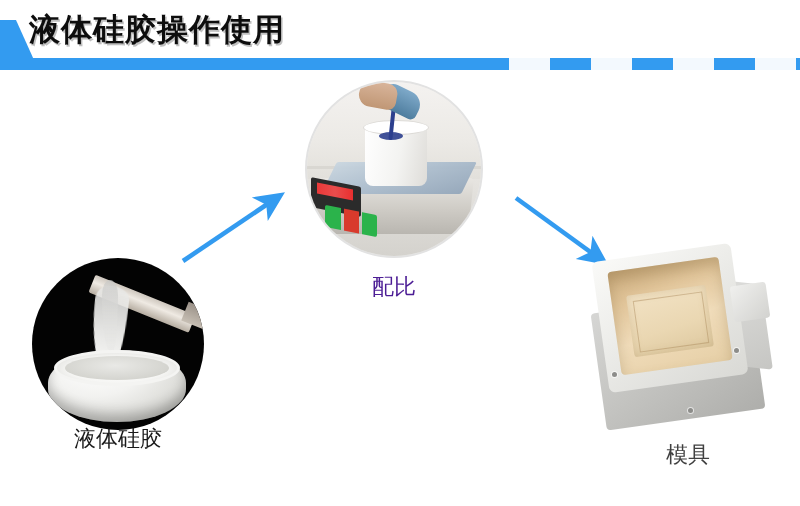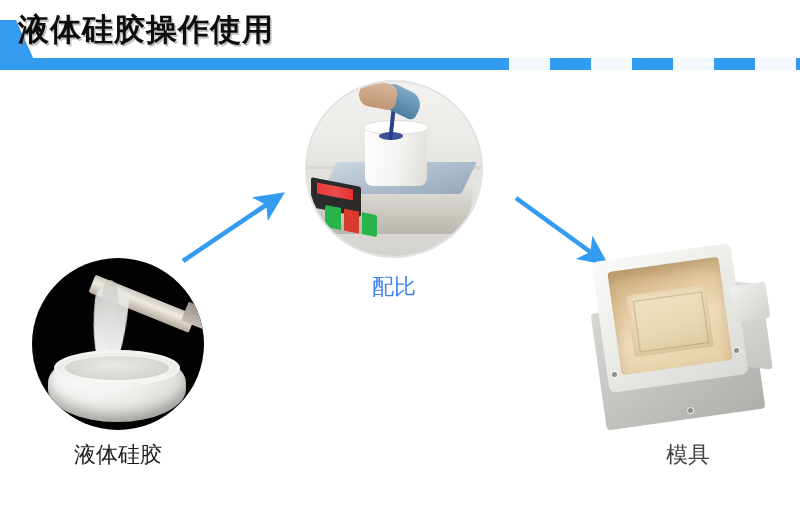--- a/index.html
+++ b/index.html
@@ -61,21 +61,21 @@
       to right,
       var(--accent) 0px,
       var(--accent) 41px,
       #f3f9fe 41px,
       #f3f9fe 82px
     );
   }
 
   .header-title {
     position: absolute;
-    left: 18px;
+    left: 29px;
     top: 9px;
     font-size: 31px;
     font-weight: bold;
     color: #0d0d0d;
     letter-spacing: 1px;
     line-height: 40px;
     white-space: nowrap;
     text-shadow: 1.5px 1.5px 0 rgba(140,140,140,0.55);
   }
 
@@ -367,21 +367,21 @@
 
   
   .caption {
     position: absolute;
     font-size: 22px;
     font-weight: normal;
     color: #1a1a1a;
     white-space: nowrap;
     text-align: center;
   }
-  #caption-silicone { left: 32px; top: 440px; width: 172px; }
+  #caption-silicone { left: 32px; top: 424px; width: 172px; }
   #caption-ratio    { left: 305px; top: 272px; width: 178px; }
   #caption-mold     { left: 596px; top: 440px; width: 184px; }
 </style>
 </head>
 <body>
 
 <div id="page" style="background: rgb(255, 255, 255);">
 
   <div class="header">
     <div class="header-tab"></div>
@@ -419,21 +419,21 @@
     <div class="ratio-scale-display"></div>
     <div class="ratio-scale-digits"></div>
     <div class="ratio-keys"></div>
     <div class="ratio-bucket"></div>
     <div class="ratio-bucket-rim"></div>
     <div class="ratio-pour"></div>
     <div class="ratio-pool"></div>
     <div class="ratio-bottle"></div>
     <div class="ratio-hand"></div>
   </div>
-  <div class="caption" id="caption-ratio" style="color: #3b82f6;">配比</div>
+  <div class="caption" id="caption-ratio" style="color: #4c1d95;">配比</div>
 
   <svg class="arrow-svg" style="left:508px; top:188px;" width="105" height="85" viewBox="0 0 105 85">
     <defs>
       <marker id="ah2" markerWidth="7" markerHeight="7" refX="3.2" refY="3.5" orient="auto" markerUnits="strokeWidth">
         <path d="M0,0.4 L6.6,3.5 L0,6.6 L1.7,3.5 Z" fill="#339bf0"></path>
       </marker>
     </defs>
     <line x1="8" y1="10" x2="88" y2="68" stroke="#339bf0" stroke-width="4.6" marker-end="url(#ah2)"></line>
   </svg>
 

